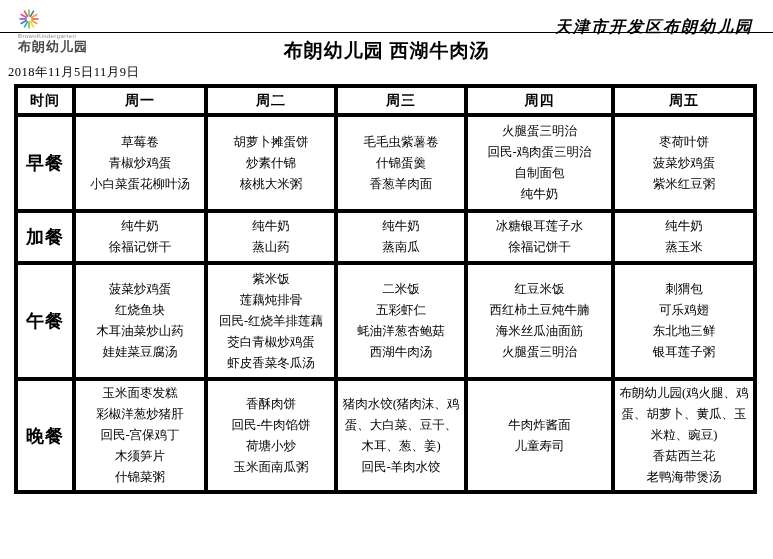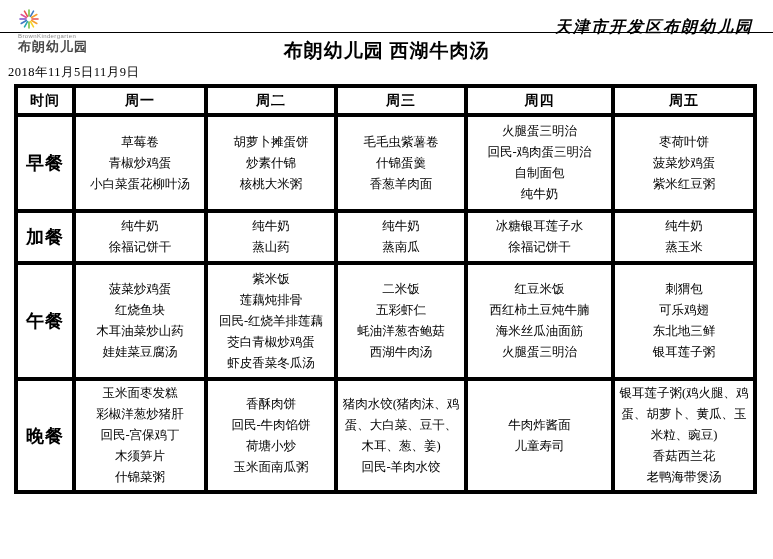--- a/index.html
+++ b/index.html
@@ -254,21 +254,21 @@
           </td>
           <td>
             <div class="item">猪肉水饺(猪肉沫、鸡蛋、大白菜、豆干、木耳、葱、姜)</div>
             <div class="item">回民-羊肉水饺</div>
           </td>
           <td>
             <div class="item">牛肉炸酱面</div>
             <div class="item">儿童寿司</div>
           </td>
           <td>
-            <div class="item">银耳莲子粥(鸡火腿、鸡蛋、胡萝卜、黄瓜、玉米粒、豌豆)</div>
+            <div class="item">布朗幼儿园(鸡火腿、鸡蛋、胡萝卜、黄瓜、玉米粒、豌豆)</div>
             <div class="item">香菇西兰花</div>
             <div class="item">老鸭海带煲汤</div>
           </td>
         </tr>
       </tbody>
   </table>
 
 </div>
 
 </body></html>

